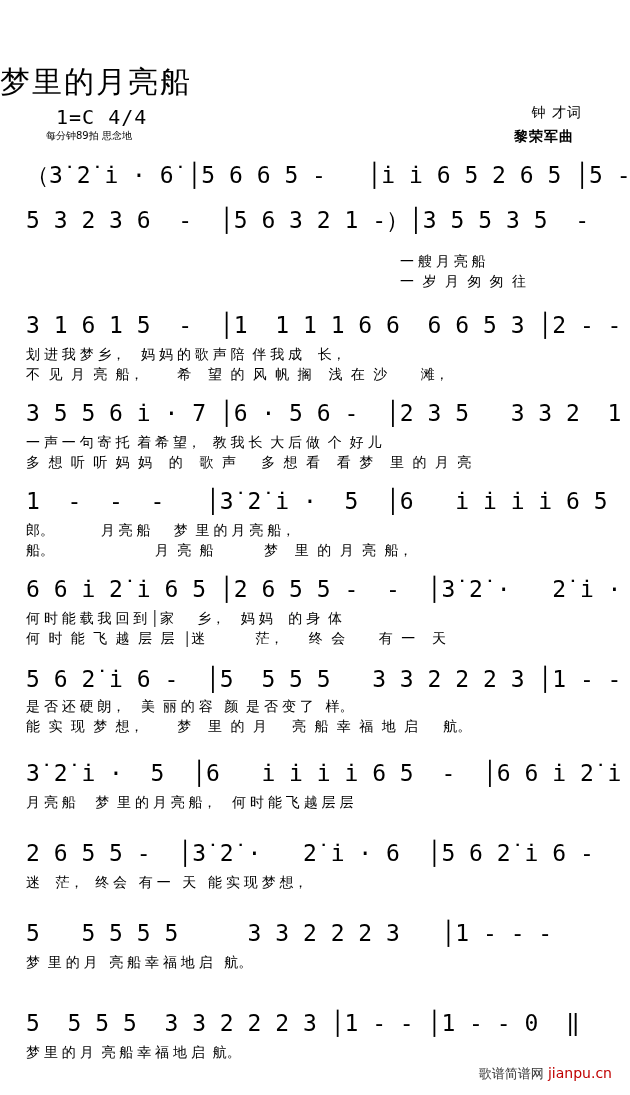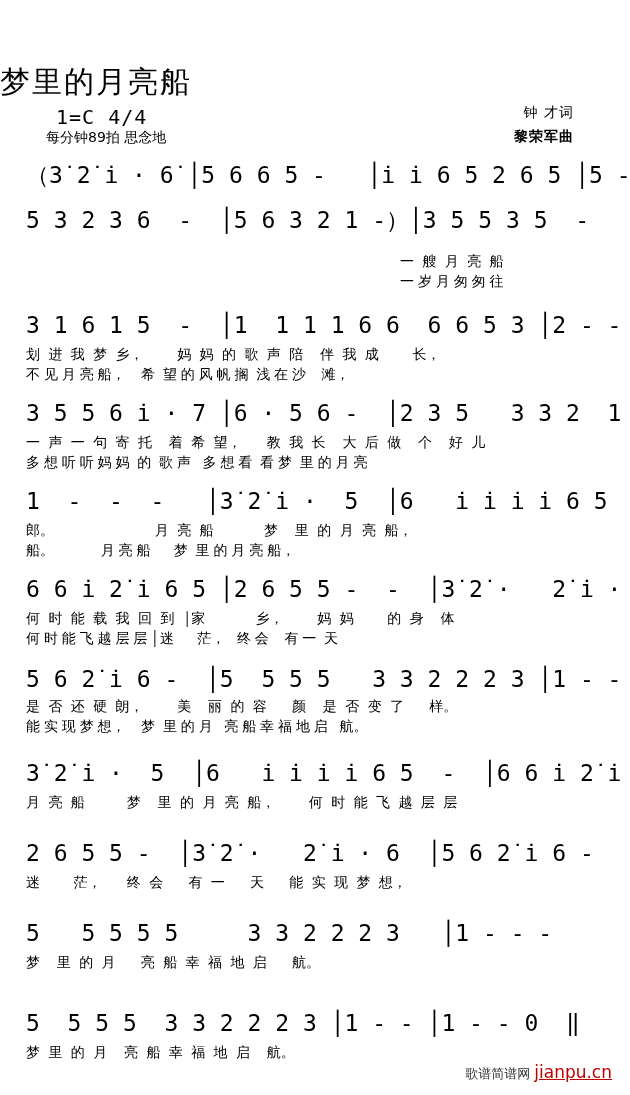--- a/index.html
+++ b/index.html
@@ -37,26 +37,26 @@
     left: 56px;
     top: 105px;
     font-size: 20px;
     font-family: "DejaVu Sans Mono", "Liberation Mono", monospace;
     letter-spacing: 1px;
   }
   .meta-tempo {
     position: absolute;
     left: 46px;
     top: 129px;
-    font-size: 14px;
+    font-size: 10px;
     letter-spacing: 0px;
   }
   .credit1 {
     position: absolute;
-    right: 56px;
+    right: 48px;
     top: 104px;
     font-size: 14px;
     letter-spacing: 1px;
   }
   .credit2 {
     position: absolute;
     right: 56px;
     top: 128px;
     font-size: 14px;
     letter-spacing: 1px;
@@ -74,40 +74,39 @@
     font-size: 23px;
     font-family: "DejaVu Sans Mono", "Liberation Mono", monospace;
     white-space: pre;
     letter-spacing: 0px;
   }
   .lyric {
     position: relative;
     font-size: 14px;
     height: 20px;
     white-space: pre;
-    font-family: Liberation Mono, monospace;
+    font-family: Liberation Sans, sans-serif;
   }
   .lyric2 {
     position: relative;
     font-size: 14px;
     height: 20px;
     white-space: pre;
-    font-family: Liberation Sans, sans-serif;
+    font-family: Liberation Mono, monospace;
   }
   .footer {
     position: absolute;
     right: 18px;
     bottom: 12px;
     font-size: 13px;
     color: #333;
   }
   .footer .site {
     color: #c00000;
-    font-size: 17px;
-    text-decoration: underline;
+    font-size: 14px;
   }
 </style>
 </head>
 <body>
 
 <div class="sheet">
 
   <div class="title">梦里的月亮船</div>
 
   <div class="meta-key">1=C   4/4</div>

